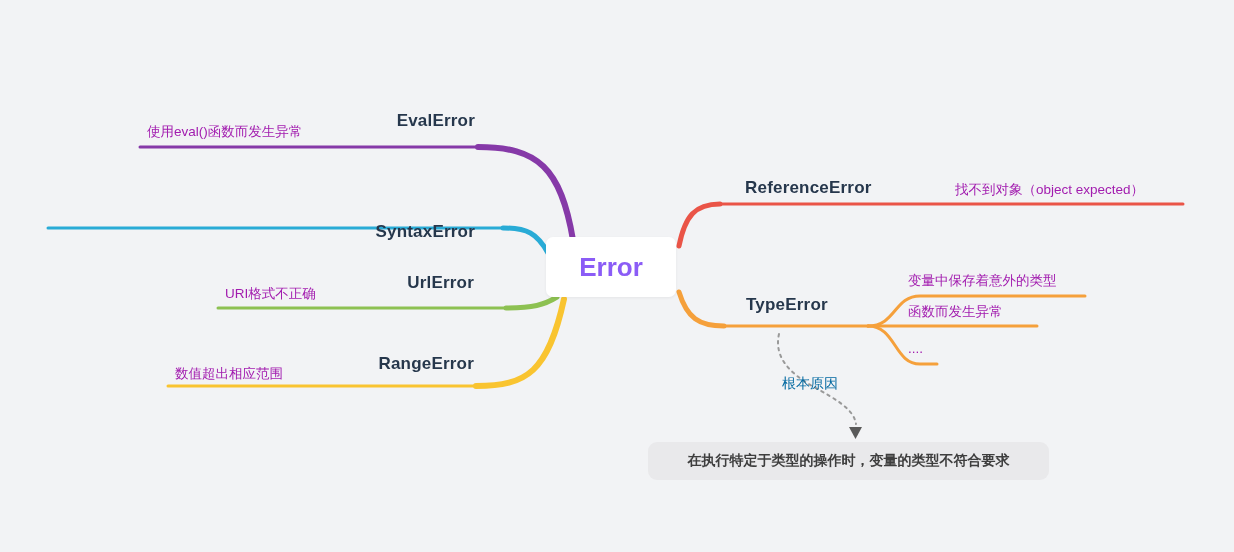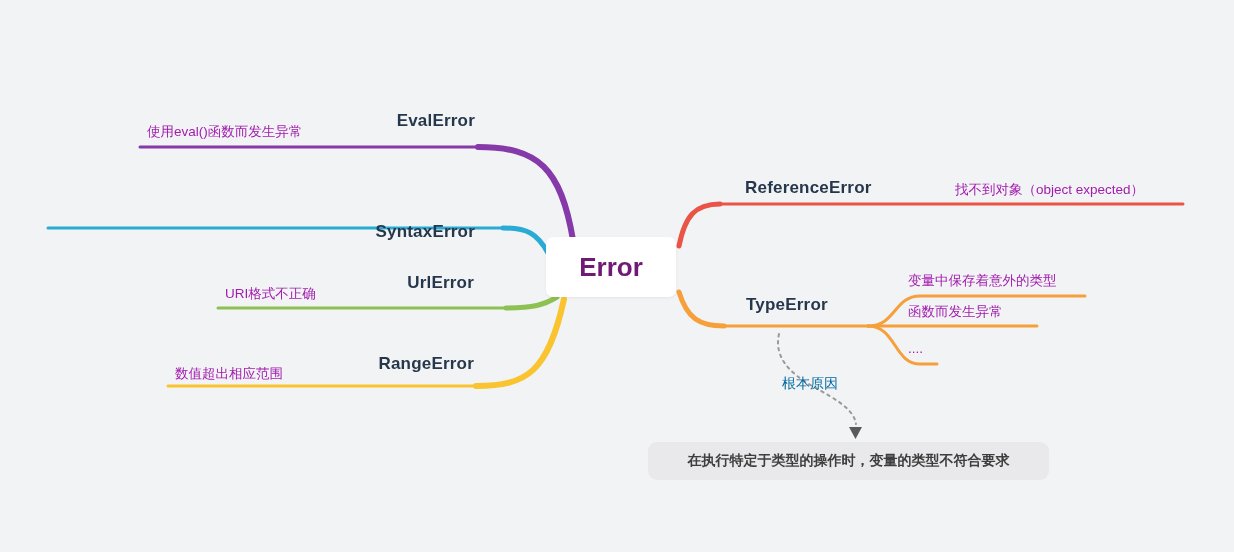--- a/index.html
+++ b/index.html
@@ -13,21 +13,21 @@
   svg.lines{position:absolute;left:0;top:0;}
   svg.lines path{fill:none;stroke-linecap:round;stroke-linejoin:round;}
   .txt{position:absolute;white-space:nowrap;}
   .t-title{font-weight:bold;font-size:17px;color:#26374C;letter-spacing:.2px;}
   .t-label{font-size:13.5px;color:#a21caf;}
   .t-cause{font-size:14px;color:#0369a1;}
   .center-node{
     position:absolute;left:546px;top:237px;width:130px;height:60px;
     background:#FFFFFF;border-radius:7px;
     display:flex;align-items:center;justify-content:center;
-    font-size:26px;font-weight:bold;color:#701a75;
+    font-size:26px;font-weight:bold;color:#8b5cf6;
     box-shadow:0 1px 3px rgba(0,0,0,0.06);
   }
   .note-box{
     position:absolute;left:648px;top:442px;width:401px;height:38px;
     background:#E9E9EB;border-radius:9px;
     display:flex;align-items:center;justify-content:center;
     font-size:14px;font-weight:600;color:#3E3E3E;text-align:center;
   }
 </style>
 </head>

